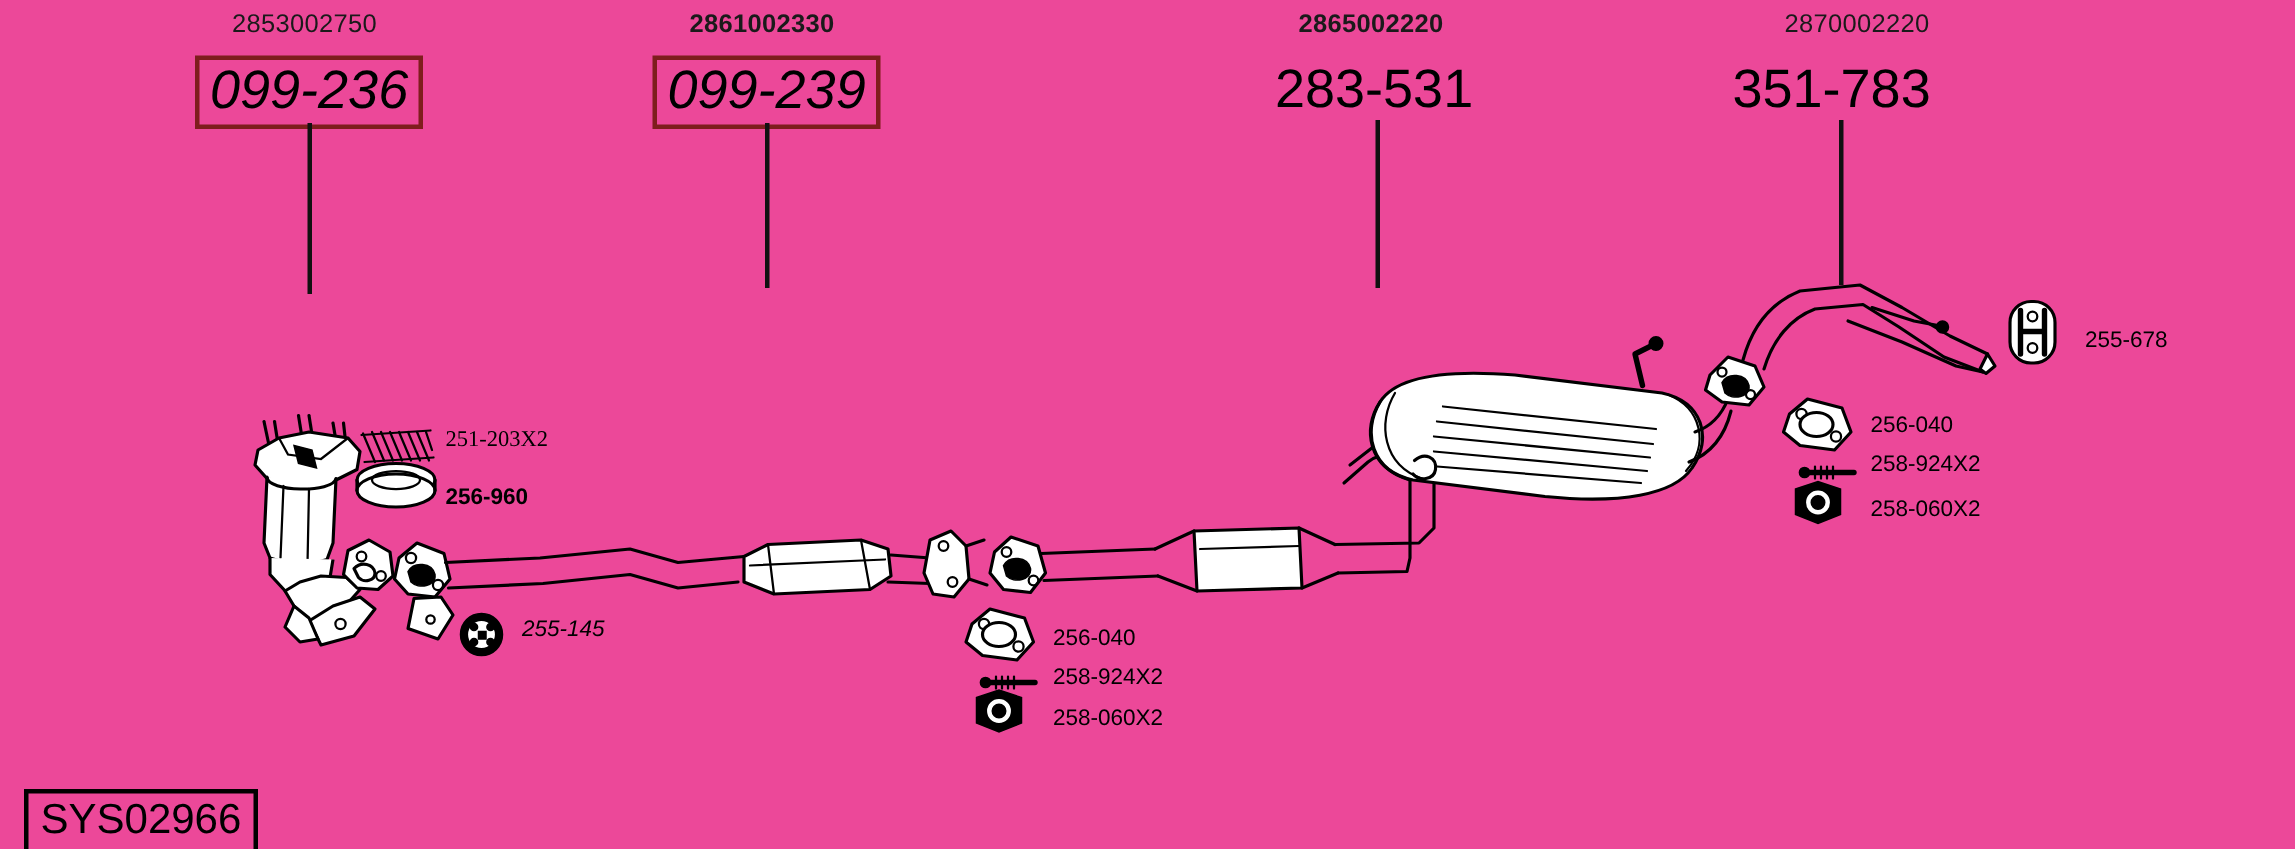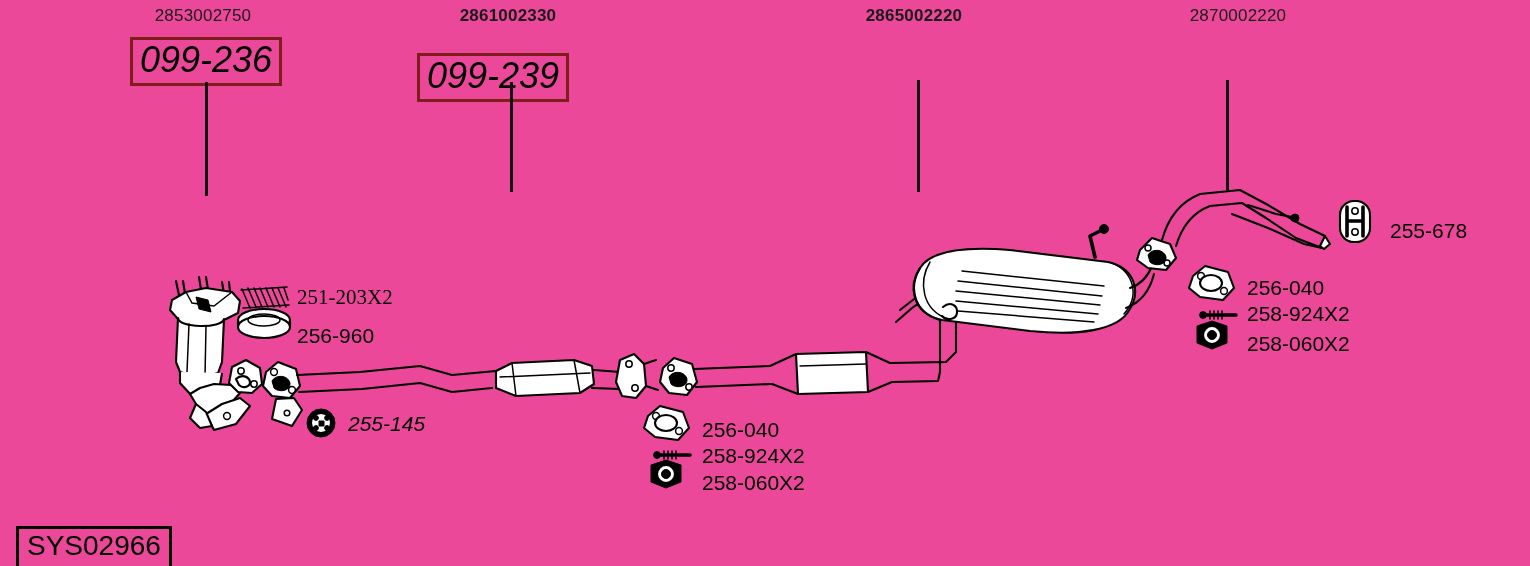--- a/index.html
+++ b/index.html
@@ -20,21 +20,21 @@
   .ref.boxed{
     border:3px solid #7f1d1d;padding:2px 7px 5px 7px;font-style:italic;
   }
   .ref.plain{padding:2px 7px 5px 7px;}
 
   
   .leader{position:absolute;width:3px;background:#111;}
 
   
   .callout{
-    position:absolute;font-size:21px;color:#000;white-space:nowrap;line-height:1.32;
+    position:absolute;font-size:15px;color:#000;white-space:nowrap;line-height:1.32;
   }
 
   
   .syscode{
     position:absolute;font-size:28px;border:3px solid #000;
     padding:1px 8px 4px 8px;white-space:nowrap;line-height:1.15;
   }
 
   svg{display:block;}
   .ln{fill:none;stroke:#000;stroke-width:2.1;stroke-linejoin:round;stroke-linecap:round;}
@@ -46,27 +46,29 @@
 </head>
 <body>
 
 <div id="stage">
 
   <div class="oem" style="left:148px;top:6px;width:110px;">2853002750</div>
   <div class="ref boxed" style="left:130px;top:37px;">099-236</div>
   <div class="leader" style="left:205px;top:82px;height:114px;"></div>
 
   <div class="oem" style="left:452px;top:6px;width:112px;font-weight:bold;">2861002330</div>
-  <div class="ref boxed" style="left:417px;top:37px;margin-top:16px;">099-239</div>
+  <div class="ref boxed" style="left:435px;top:37px;">099-239</div>
   <div class="leader" style="left:510px;top:82px;height:110px;"></div>
 
   <div class="oem" style="left:858px;top:6px;width:112px;font-weight:bold;">2865002220</div>
+  <div class="ref plain" style="left:843px;top:39px;">283-531</div>
   <div class="leader" style="left:917px;top:80px;height:112px;"></div>
 
   <div class="oem" style="left:1166px;top:6px;width:112px;margin-left:16px;">2870002220</div>
+  <div class="ref plain" style="left:1148px;top:39px;">351-783</div>
   <div class="leader" style="left:1226px;top:80px;height:110px;"></div>
 
   <svg class="abs" style="left:0;top:0;" width="1530" height="566" viewBox="0 0 1530 566">
 
     <g>
 
       <path class="ln" d="M176 281 L180 300"></path>
       <path class="ln" d="M183 281 L186 300"></path>
       <path class="ln" d="M199 277 L202 296"></path>
       <path class="ln" d="M206 277 L209 296"></path>
@@ -251,21 +253,21 @@
     <g>
       <rect class="fillw" x="1340" y="201" width="30" height="41" rx="14" ry="14"></rect>
       <circle class="ln-t" cx="1355" cy="211" r="3.2"></circle>
       <circle class="ln-t" cx="1355" cy="232" r="3.2"></circle>
       <path class="ln-h" d="M1347 207 L1347 236 M1363 207 L1363 236 M1347 221 L1363 221"></path>
     </g>
 
   </svg>
 
   <div class="callout" style="left:297px;top:284px;font-family:Liberation Serif, serif;">251-203X2</div>
-  <div class="callout" style="left:297px;top:322px;">256-960</div>
+  <div class="callout" style="left:297px;top:322px;font-weight:bold;">256-960</div>
   <div class="callout" style="left:348px;top:410px;font-style:italic;">255-145</div>
 
   <div class="callout" style="left:702px;top:416px;">256-040</div>
   <div class="callout" style="left:702px;top:442px;">258-924X2</div>
   <div class="callout" style="left:702px;top:469px;">258-060X2</div>
 
   <div class="callout" style="left:1247px;top:274px;">256-040</div>
   <div class="callout" style="left:1247px;top:300px;">258-924X2</div>
   <div class="callout" style="left:1247px;top:330px;">258-060X2</div>
 

